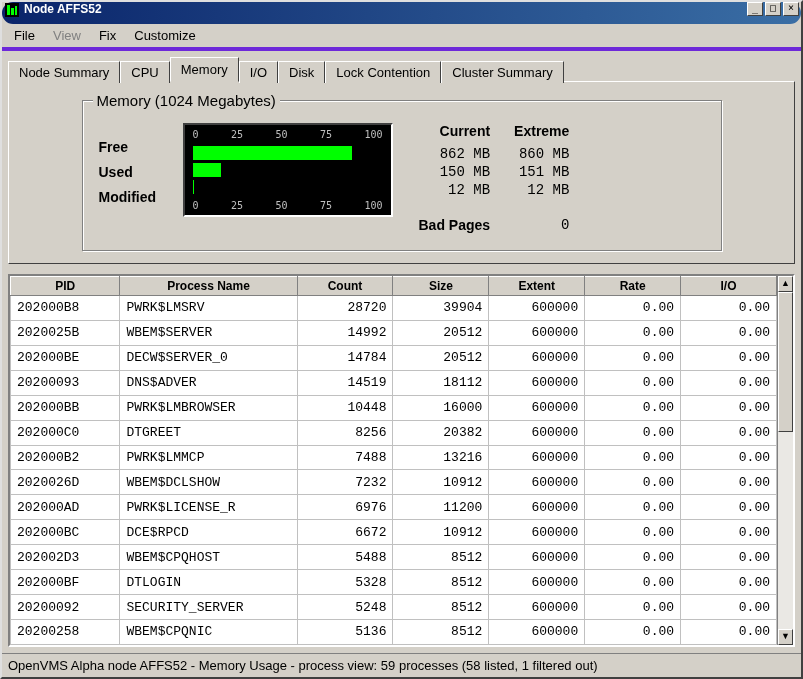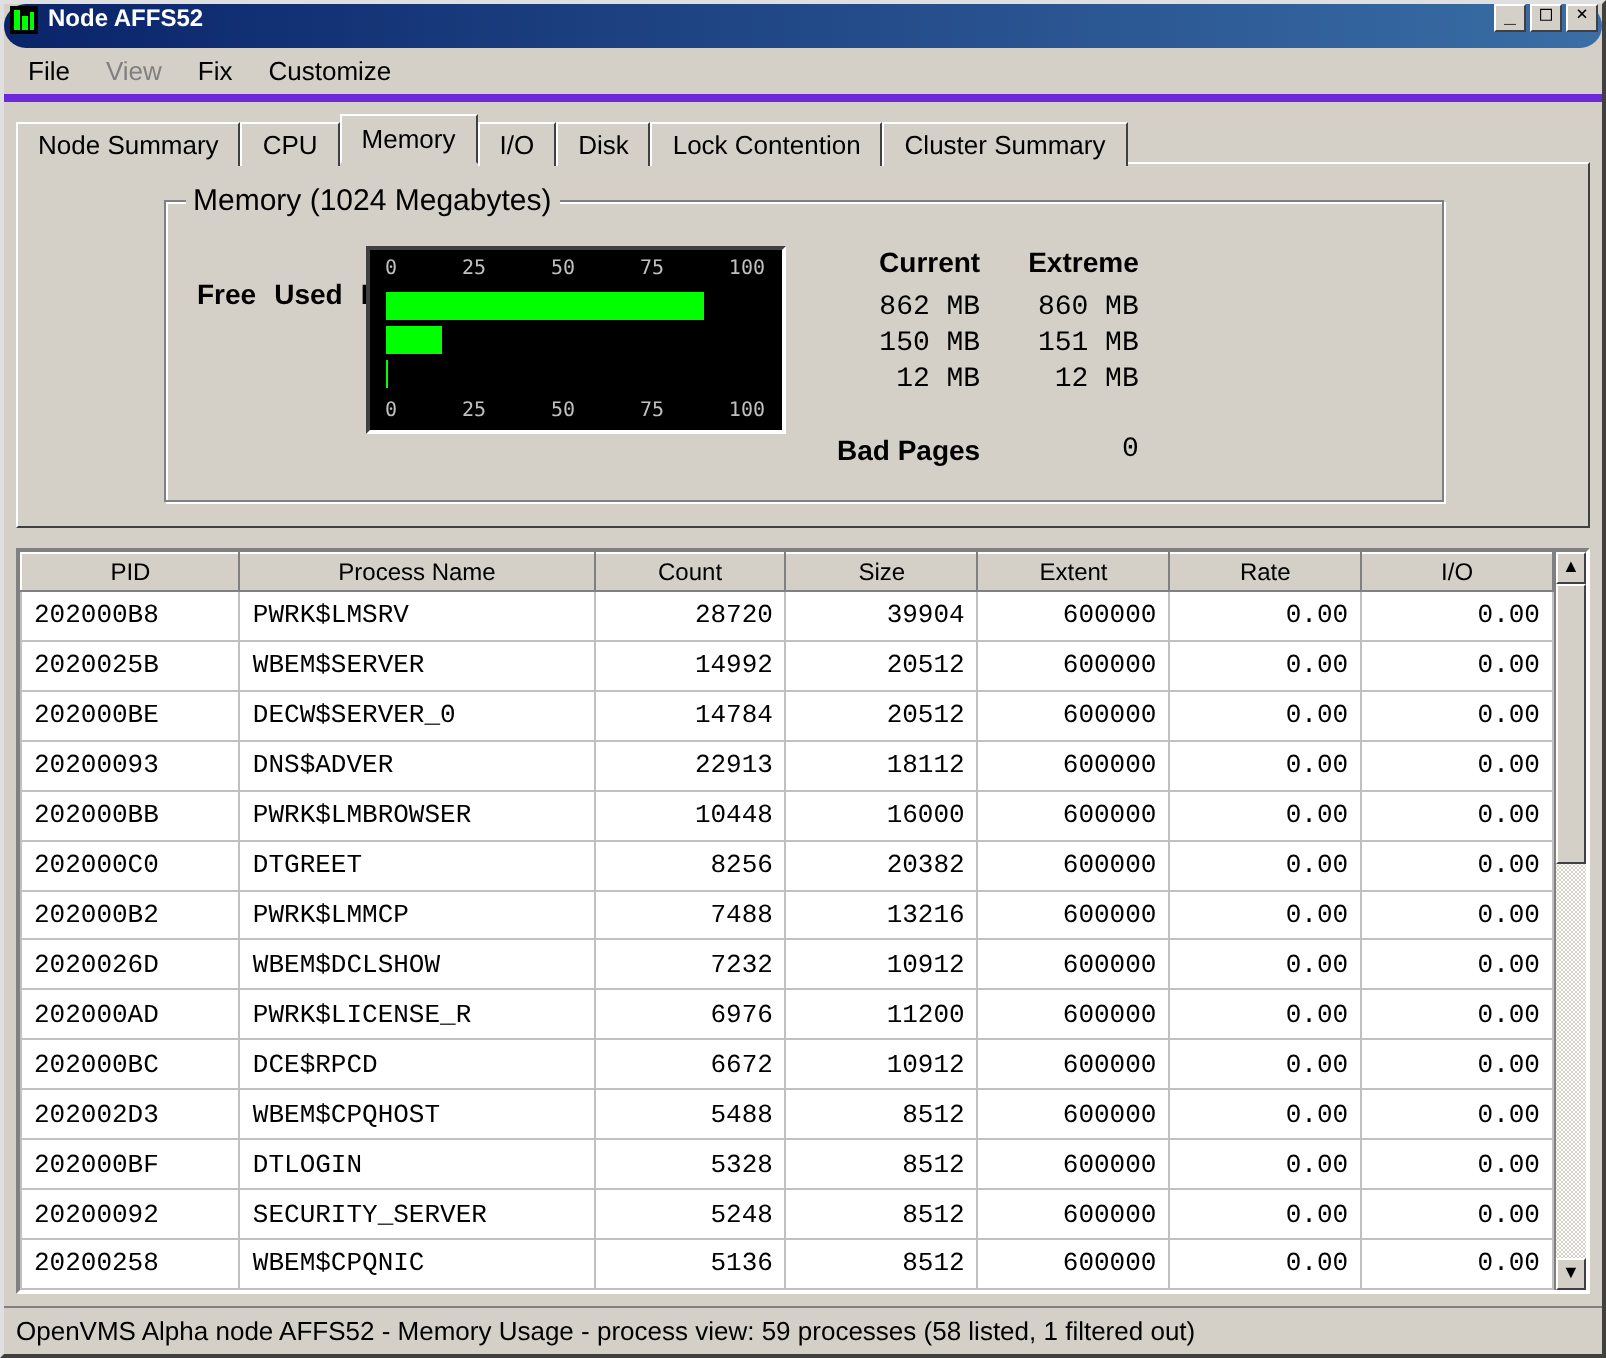--- a/index.html
+++ b/index.html
@@ -122,21 +122,21 @@
     padding: 0 4px;
     font-size: 15px;
   }
   .mem-row {
     display: flex;
     align-items: flex-start;
     gap: 14px;
   }
   .labels-col {
     display: flex;
-    flex-direction: row;
+    flex-direction: column;
     gap: 9px;
     padding-top: 16px;
     font-size: 14px;
     font-weight: bold;
     width: 70px;
   }
   .chart-frame {
     border: 2px solid;
     border-color: #404040 #fff #fff #404040;
     background: #000;
@@ -199,21 +199,21 @@
   .proc-table {
     border-collapse: collapse;
     flex: 1;
     font-family: "Courier New", monospace;
     font-size: 13px;
     table-layout: fixed;
     width: 100%;
   }
   .proc-table th {
     font-family: "MS Sans Serif", sans-serif;
-    font-weight: normal;
+    font-weight: bold;
     background: #d4d0c8;
     border: 1px solid;
     border-color: #fff #808080 #808080 #fff;
     padding: 2px 4px;
     font-size: 12px;
     position: sticky;
     top: 0;
   }
   .proc-table td {
     border: 1px solid #c0c0c0;
@@ -403,21 +403,21 @@
               <td class="txt">DECW$SERVER_0</td>
               <td class="num">14784</td>
               <td class="num">20512</td>
               <td class="num">600000</td>
               <td class="num">0.00</td>
               <td class="num">0.00</td>
             </tr>
             <tr>
               <td class="txt">20200093</td>
               <td class="txt">DNS$ADVER</td>
-              <td class="num">22913</td>
+              <td class="num">14519</td>
               <td class="num">18112</td>
               <td class="num">600000</td>
               <td class="num">0.00</td>
               <td class="num">0.00</td>
             </tr>
             <tr>
               <td class="txt">202000BB</td>
               <td class="txt">PWRK$LMBROWSER</td>
               <td class="num">10448</td>
               <td class="num">16000</td>

